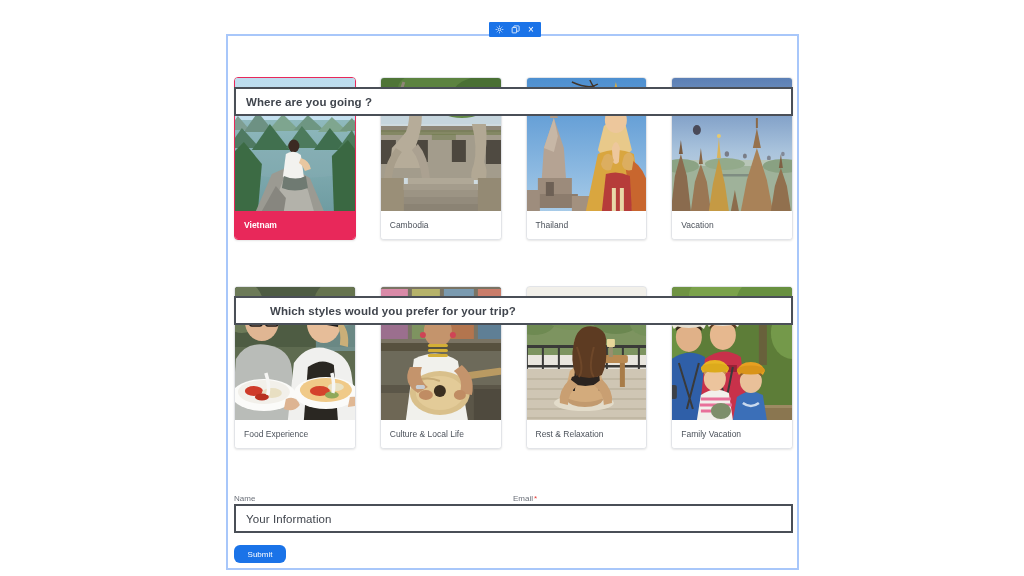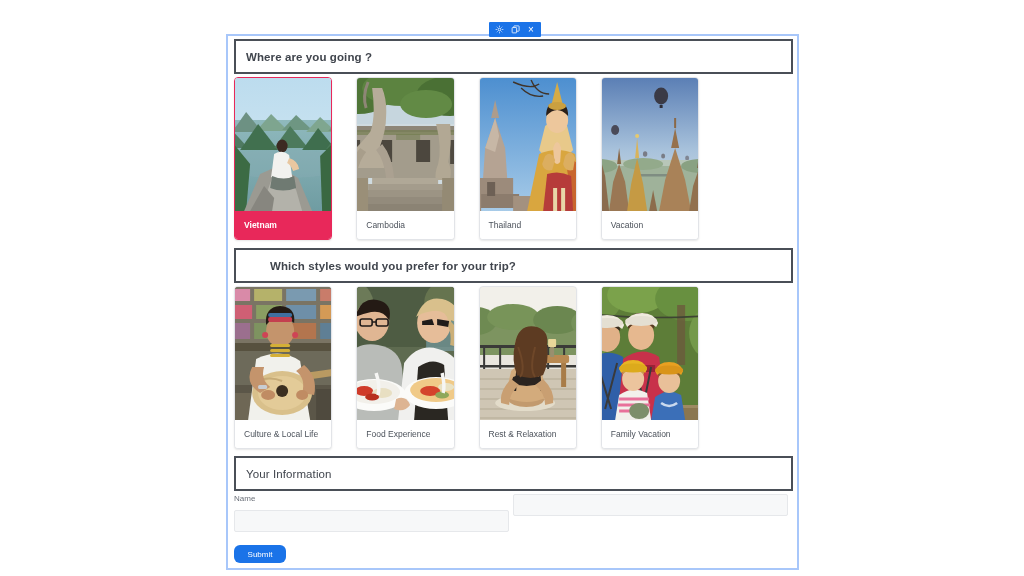--- a/index.html
+++ b/index.html
@@ -46,44 +46,45 @@
     height: 536px;
     border: 2px solid #a8c7fa;
     background: #ffffff;
   }
 
   
   .section-header {
     position: absolute;
     left: 6px;
     width: 559px;
-    height: 35px;
+    height: 29px;
     border: 2px solid #4a4f57;
     background: #ffffff;
     display: flex;
     align-items: center;
     padding-left: 10px;
     z-index: 20;
+    margin-top: 48px;
   }
   .section-header .title {
     font-size: 11.5px;
     color: #40454d;
     letter-spacing: 0.1px;
   }
   .section-header.bold .title { font-weight: bold; }
 
   #hdr-destination { top: 3px; }
   #hdr-styles { top: 212px; padding-left: 34px; }
   #hdr-info { top: 420px; }
 
   
   .card-grid {
     position: absolute;
     left: 6px;
-    width: 465px;
+    width: 559px;
     display: flex;
     gap: 24px;
   }
   #grid-destination { top: 41px; }
   #grid-styles { top: 250px; }
 
   .card {
     width: 134px;
     background: #ffffff;
     border: 1px solid #e2e4e8;
@@ -382,20 +383,65 @@
 
   <div class="section-header bold" id="hdr-styles">
     <span class="title">Which styles would you prefer for your trip?</span>
   </div>
 
   <div class="card-grid" id="grid-styles">
 
     <div class="card">
       <div class="thumb">
         <svg class="art" viewBox="0 0 134 133" preserveAspectRatio="xMidYMid slice">
+          <rect width="134" height="133" fill="#5e6b50"></rect>
+          <rect y="0" width="134" height="60" fill="#4e5c43"></rect>
+          <ellipse cx="14" cy="20" rx="22" ry="26" fill="#6c7a58"></ellipse>
+          <ellipse cx="112" cy="16" rx="26" ry="24" fill="#66744f"></ellipse>
+          <rect x="88" y="34" width="46" height="30" fill="#86b4c6" opacity="0.5"></rect>
+
+          <path d="M8 72 q10 -18 32 -14 q22 4 24 24 l4 51 l-64 0 Z" fill="#b9bcb8"></path>
+          <ellipse cx="34" cy="34" rx="17" ry="20" fill="#e0b693"></ellipse>
+          <path d="M17 30 q6 -20 22 -17 q16 3 12 20 q-6 -10 -18 -8 q-10 2 -16 5 Z" fill="#241a14"></path>
+          <rect x="22" y="32" width="12" height="7" rx="2" fill="none" stroke="#1e1a18" stroke-width="1.6"></rect>
+          <rect x="38" y="32" width="12" height="7" rx="2" fill="none" stroke="#1e1a18" stroke-width="1.6"></rect>
+          <path d="M34 35 h4" stroke="#1e1a18" stroke-width="1.4"></path>
+
+          <path d="M66 76 q14 -20 34 -14 q22 6 24 28 l6 43 l-70 0 Z" fill="#f0f0ee"></path>
+          <path d="M80 80 q14 -10 26 -2 l4 55 l-34 0 Z" fill="#2a2722"></path>
+          <ellipse cx="96" cy="36" rx="17" ry="20" fill="#e6bd99"></ellipse>
+          <path d="M78 30 q8 -22 26 -18 q20 5 16 26 q-4 -6 -10 -4 q-2 -12 -16 -10 q-12 2 -16 6 Z" fill="#d9c08c"></path>
+          <path d="M112 34 q10 8 8 26 l-8 -2 q2 -14 -4 -22 Z" fill="#cbaf78"></path>
+          <path d="M84 34 l10 -2 l2 6 l-12 0 Z" fill="#201c1a"></path>
+          <path d="M99 32 l12 2 l-1 6 l-11 -2 Z" fill="#201c1a"></path>
+
+          <ellipse cx="36" cy="108" rx="32" ry="16" fill="#fbfbf9"></ellipse>
+          <ellipse cx="36" cy="105" rx="26" ry="12" fill="#f2f0ea"></ellipse>
+          <ellipse cx="26" cy="104" rx="9" ry="5" fill="#cf3b2a"></ellipse>
+          <ellipse cx="44" cy="106" rx="10" ry="5" fill="#e8dfc2"></ellipse>
+          <ellipse cx="34" cy="110" rx="7" ry="3.5" fill="#b8301f"></ellipse>
+          <ellipse cx="98" cy="106" rx="32" ry="16" fill="#fbfbf9"></ellipse>
+          <ellipse cx="98" cy="103" rx="26" ry="12" fill="#f0ca88"></ellipse>
+          <ellipse cx="92" cy="104" rx="10" ry="5" fill="#d4432c"></ellipse>
+          <ellipse cx="108" cy="100" rx="8" ry="4" fill="#e9e2c4"></ellipse>
+          <ellipse cx="104" cy="108" rx="7" ry="3.5" fill="#8fa85a"></ellipse>
+
+          <path d="M38 86 q4 12 2 22" stroke="#f6f6f4" stroke-width="3.5" fill="none"></path>
+          <path d="M104 86 q3 12 1 20" stroke="#f6f6f4" stroke-width="3.5" fill="none"></path>
+
+          <path d="M58 112 q10 -4 14 6 q-6 8 -16 4 Z" fill="#ddb492"></path>
+          <path d="M122 110 q10 -2 12 8 l-14 2 Z" fill="#e0b894"></path>
+        </svg>
+      </div>
+      <div class="caption">Food Experience</div>
+    </div>
+
+    <div class="card">
+      <div class="thumb">
+        <svg class="art" viewBox="0 0 134 133" preserveAspectRatio="xMidYMid slice">
           <rect width="134" height="133" fill="#6d6a5a"></rect>
 
           <rect x="0" y="0" width="134" height="62" fill="#7a7464"></rect>
           <rect x="4" y="2" width="30" height="12" fill="#d98aa8"></rect>
           <rect x="38" y="2" width="28" height="12" fill="#b5b26a"></rect>
           <rect x="70" y="2" width="30" height="12" fill="#7a9ab0"></rect>
           <rect x="104" y="2" width="28" height="12" fill="#c97c6a"></rect>
           <rect x="4" y="18" width="32" height="14" fill="#cf5f74"></rect>
           <rect x="40" y="18" width="26" height="14" fill="#8a9e62"></rect>
           <rect x="70" y="18" width="30" height="14" fill="#6e8fa8"></rect>
@@ -437,65 +483,20 @@
           <ellipse cx="52" cy="108" rx="7" ry="5" fill="#c08c63"></ellipse>
           <ellipse cx="86" cy="108" rx="6" ry="5" fill="#c08c63"></ellipse>
         </svg>
       </div>
       <div class="caption">Culture &amp; Local Life</div>
     </div>
 
     <div class="card">
       <div class="thumb">
         <svg class="art" viewBox="0 0 134 133" preserveAspectRatio="xMidYMid slice">
-          <rect width="134" height="133" fill="#5e6b50"></rect>
-          <rect y="0" width="134" height="60" fill="#4e5c43"></rect>
-          <ellipse cx="14" cy="20" rx="22" ry="26" fill="#6c7a58"></ellipse>
-          <ellipse cx="112" cy="16" rx="26" ry="24" fill="#66744f"></ellipse>
-          <rect x="88" y="34" width="46" height="30" fill="#86b4c6" opacity="0.5"></rect>
-
-          <path d="M8 72 q10 -18 32 -14 q22 4 24 24 l4 51 l-64 0 Z" fill="#b9bcb8"></path>
-          <ellipse cx="34" cy="34" rx="17" ry="20" fill="#e0b693"></ellipse>
-          <path d="M17 30 q6 -20 22 -17 q16 3 12 20 q-6 -10 -18 -8 q-10 2 -16 5 Z" fill="#241a14"></path>
-          <rect x="22" y="32" width="12" height="7" rx="2" fill="none" stroke="#1e1a18" stroke-width="1.6"></rect>
-          <rect x="38" y="32" width="12" height="7" rx="2" fill="none" stroke="#1e1a18" stroke-width="1.6"></rect>
-          <path d="M34 35 h4" stroke="#1e1a18" stroke-width="1.4"></path>
-
-          <path d="M66 76 q14 -20 34 -14 q22 6 24 28 l6 43 l-70 0 Z" fill="#f0f0ee"></path>
-          <path d="M80 80 q14 -10 26 -2 l4 55 l-34 0 Z" fill="#2a2722"></path>
-          <ellipse cx="96" cy="36" rx="17" ry="20" fill="#e6bd99"></ellipse>
-          <path d="M78 30 q8 -22 26 -18 q20 5 16 26 q-4 -6 -10 -4 q-2 -12 -16 -10 q-12 2 -16 6 Z" fill="#d9c08c"></path>
-          <path d="M112 34 q10 8 8 26 l-8 -2 q2 -14 -4 -22 Z" fill="#cbaf78"></path>
-          <path d="M84 34 l10 -2 l2 6 l-12 0 Z" fill="#201c1a"></path>
-          <path d="M99 32 l12 2 l-1 6 l-11 -2 Z" fill="#201c1a"></path>
-
-          <ellipse cx="36" cy="108" rx="32" ry="16" fill="#fbfbf9"></ellipse>
-          <ellipse cx="36" cy="105" rx="26" ry="12" fill="#f2f0ea"></ellipse>
-          <ellipse cx="26" cy="104" rx="9" ry="5" fill="#cf3b2a"></ellipse>
-          <ellipse cx="44" cy="106" rx="10" ry="5" fill="#e8dfc2"></ellipse>
-          <ellipse cx="34" cy="110" rx="7" ry="3.5" fill="#b8301f"></ellipse>
-          <ellipse cx="98" cy="106" rx="32" ry="16" fill="#fbfbf9"></ellipse>
-          <ellipse cx="98" cy="103" rx="26" ry="12" fill="#f0ca88"></ellipse>
-          <ellipse cx="92" cy="104" rx="10" ry="5" fill="#d4432c"></ellipse>
-          <ellipse cx="108" cy="100" rx="8" ry="4" fill="#e9e2c4"></ellipse>
-          <ellipse cx="104" cy="108" rx="7" ry="3.5" fill="#8fa85a"></ellipse>
-
-          <path d="M38 86 q4 12 2 22" stroke="#f6f6f4" stroke-width="3.5" fill="none"></path>
-          <path d="M104 86 q3 12 1 20" stroke="#f6f6f4" stroke-width="3.5" fill="none"></path>
-
-          <path d="M58 112 q10 -4 14 6 q-6 8 -16 4 Z" fill="#ddb492"></path>
-          <path d="M122 110 q10 -2 12 8 l-14 2 Z" fill="#e0b894"></path>
-        </svg>
-      </div>
-      <div class="caption">Food Experience</div>
-    </div>
-
-    <div class="card">
-      <div class="thumb">
-        <svg class="art" viewBox="0 0 134 133" preserveAspectRatio="xMidYMid slice">
           <rect width="134" height="133" fill="#e9e6de"></rect>
           <rect y="0" width="134" height="34" fill="#f2f0ea"></rect>
 
           <rect y="30" width="134" height="38" fill="#7d9460"></rect>
           <ellipse cx="14" cy="34" rx="22" ry="14" fill="#6e8a52"></ellipse>
           <ellipse cx="52" cy="30" rx="26" ry="13" fill="#789459"></ellipse>
           <ellipse cx="96" cy="33" rx="24" ry="14" fill="#6b8750"></ellipse>
           <ellipse cx="128" cy="36" rx="18" ry="13" fill="#75915a"></ellipse>
 
           <rect x="0" y="58" width="134" height="3" fill="#3a3a38"></rect>
@@ -605,17 +606,20 @@
   </div>
 
   <div id="info-body"></div>
 
   <div class="field" id="field-name">
     <div class="field-label">Name</div>
     <input class="field-input" type="text" value="" style="">
   </div>
 
   <div class="field" id="field-email">
+    <div class="field-label">
+      <span>Email</span><span class="req-star">*</span>
+    </div>
     <input class="field-input" type="text" value="" style="">
   </div>
 
   <button id="submit-button">Submit</button>
 </div>
 
 </body></html>

